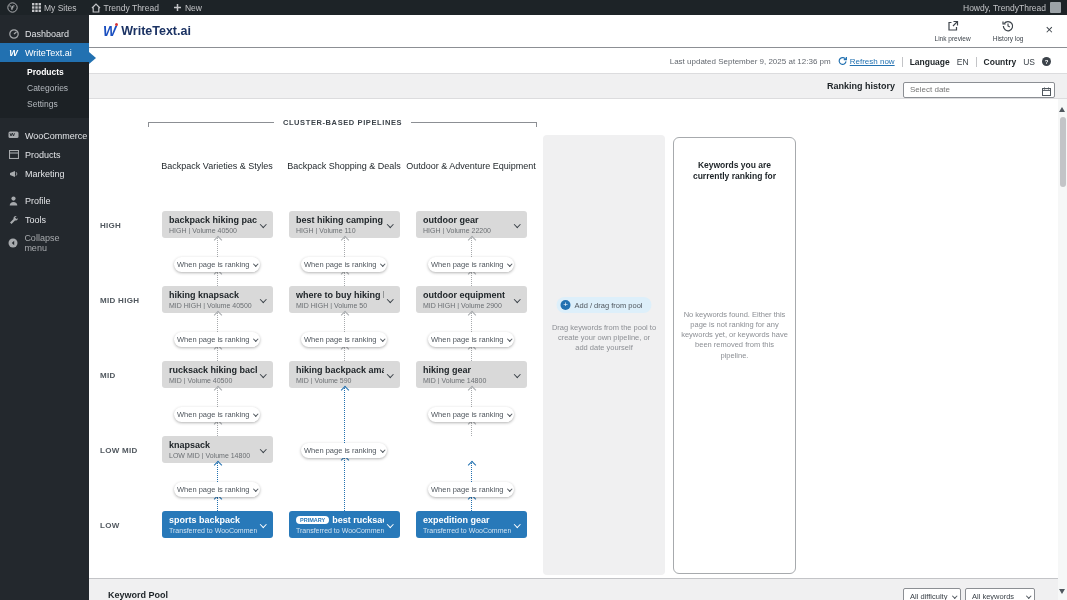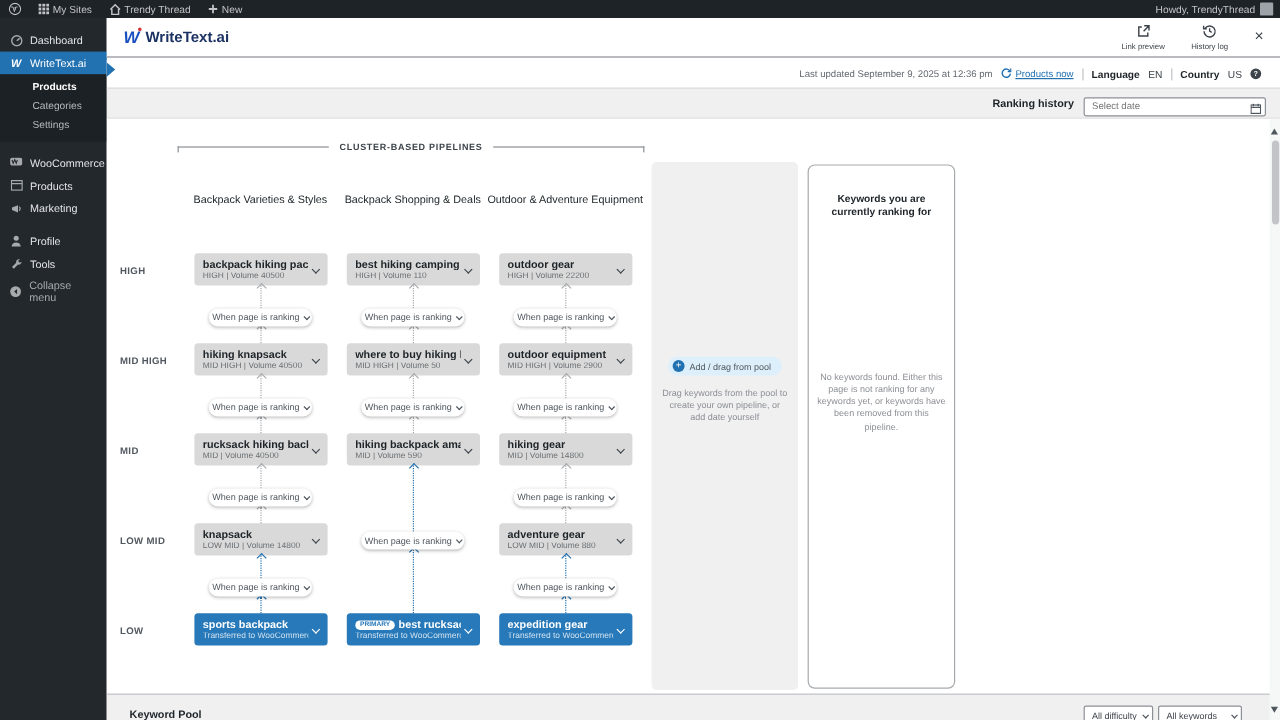--- a/index.html
+++ b/index.html
@@ -293,21 +293,21 @@
     </span>
   </div>
 
   <div class="metabar">
     <span>Last updated September 9, 2025 at 12:36 pm</span>
     <span class="refresh-link">
       <span><svg width="9" height="9" viewBox="0 0 10 10">
             <path d="M8.6 4A3.8 3.8 0 1 0 8.9 6" fill="none" stroke="#2271b1" stroke-width="1.3"></path>
             <path d="M9.3 1.2v2.9H6.4" fill="none" stroke="#2271b1" stroke-width="1.3"></path>
           </svg></span>
-      <span>Products now</span>
+      <span>Refresh now</span>
     </span>
     <span class="sep"></span>
     <span class="meta-label">Language</span>
     <span class="meta-val">EN</span>
     <span class="sep"></span>
     <span class="meta-label">Country</span>
     <span class="meta-val">US</span>
     <span class="help-dot">?</span>
   </div>
 
@@ -441,25 +441,20 @@
     <div class="card" style="left:327px; top:262px;">
       <div class="ttl">hiking gear</div>
       <div class="sub">MID | Volume 14800</div>
       <span class="cv"></span>
     </div>
     <div class="card" style="left:327px; top:187px;">
       <div class="ttl">outdoor equipment</div>
       <div class="sub">MID HIGH | Volume 2900</div>
       <span class="cv"></span>
     </div>
-    <div class="card" style="left:327px; top:337px;">
-      <div class="ttl">adventure gear</div>
-      <div class="sub">LOW MID | Volume 880</div>
-      <span class="cv"></span>
-    </div>
     <div class="card blue" style="left:327px; top:412px;">
       <div class="ttl">expedition gear</div>
       <div class="sub">Transferred to WooCommerce</div>
       <span class="cv"></span>
     </div>
 
     <div class="pill" style="left:339px; top:158px;">
         <span>When page is ranking</span>
         <span class="cv"></span>
       </div>

